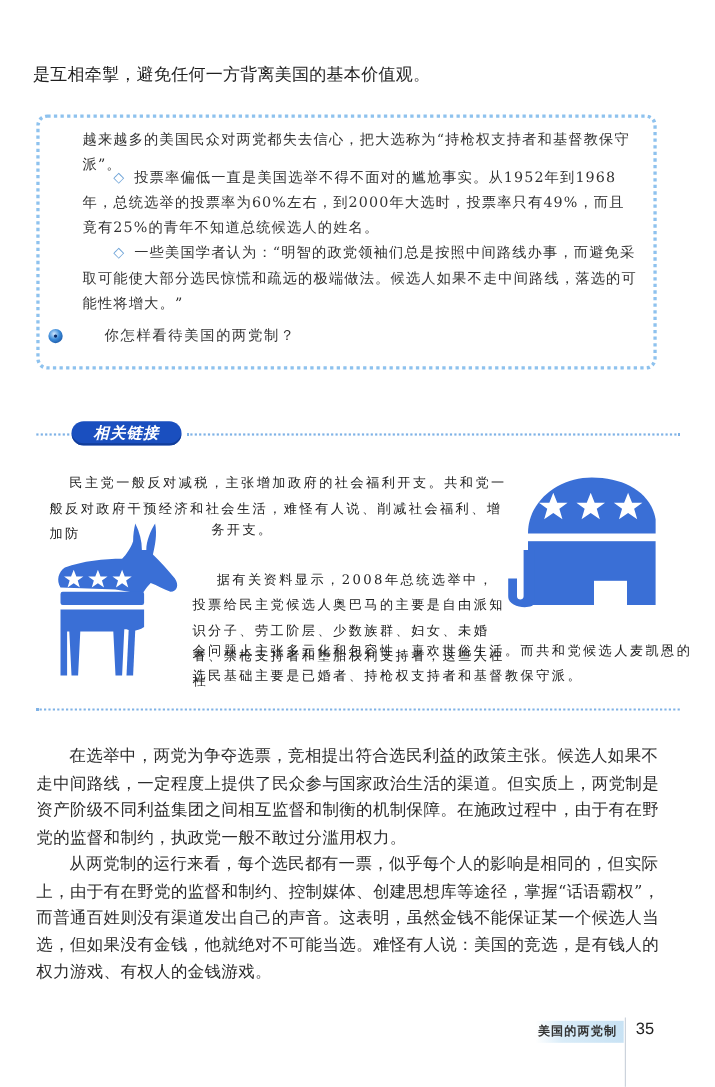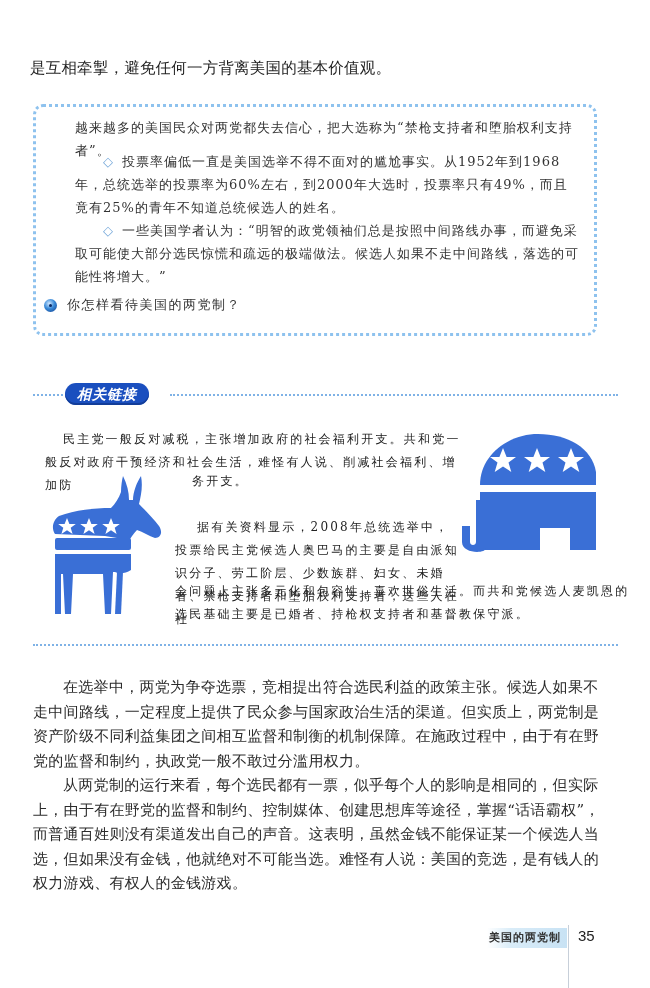--- a/index.html
+++ b/index.html
@@ -14,34 +14,34 @@
   
   .box {
     left:33px; top:104px; width:564px; height:232px;
     border:3px dotted #8ec2ee; border-radius:10px; box-sizing:border-box;
   }
   .box-text { font-size:13px; line-height:23px; color:#333; letter-spacing:1px; }
   .bt1 { left:75px; top:116px; width:520px; }
   .bt2 { left:75px; top:150px; width:505px; text-indent:28px; }
   .bt3 { left:75px; top:219px; width:505px; text-indent:28px; }
   .diamond { color:#6fa4d8; margin-right:8px; }
-  .question { left:44px; top:296px; font-size:13px; color:#333; letter-spacing:1.5px; display:flex; align-items:center; }
+  .question { left:44px; top:296px; font-size:13px; color:#333; letter-spacing:1.5px; display:flex; align-items:center;gap:28px; }
   .q-icon {
     width:13px; height:13px; border-radius:50%; margin-right:10px;
     background: radial-gradient(circle at 40% 35%, #cfe7ff 0%, #3a8ad8 45%, #0b3a8a 100%);
     position:relative;
   }
   .q-icon::after { content:""; position:absolute; left:5px; top:5px; width:3px; height:3px; border-radius:50%; background:#0a2a66; }
 
   
   .dots-line { border-top:2px dotted #7fb2e6; height:0; }
   .dl-left { left:33px; top:394px; width:30px; }
   .dl-right { left:170px; top:394px; width:448px; }
   .related-pill {
-    left:65px; top:383px; width:84px; height:22px; border-radius:11px;
+    left:65px; top:383px; width:100px; height:22px; border-radius:11px;
     background:#1a4fbf; color:#fff; font-family:"DejaVu Sans","Liberation Sans",sans-serif;
     font-size:14px; font-weight:bold; font-style:italic; text-align:center; line-height:22px; letter-spacing:1px;
     box-shadow: inset 0 -2px 0 #123d99;
   }
   .rel-text { font-size:12px; line-height:23px; color:#222; letter-spacing:2.2px; }
   .rt1 { left:45px; top:428px; width:420px; text-indent:18px; }
   .rt2 { left:192px; top:470px; }
   .rt3 { left:175px; top:516px; width:285px; text-indent:22px; }
   .rt4 { left:175px; top:580px; width:460px; }
 
@@ -59,21 +59,21 @@
   }
   .footer-rule { left:568px; top:925px; width:1px; height:63px; background:#c7cfd9; }
   .page-num { left:578px; top:927px; font-size:15px; font-family:"Liberation Sans","DejaVu Sans",sans-serif; color:#222; }
 </style>
 </head>
 <body>
 
 <div class="abs para top-line">是互相牵掣，避免任何一方背离美国的基本价值观。</div>
 
 <div class="abs box"></div>
-<div class="abs box-text bt1">越来越多的美国民众对两党都失去信心，把大选称为“禁枪支持者和堕胎权利支持者”。</div>
+<div class="abs box-text bt1">越来越多的美国民众对两党都失去信心，把大选称为“持枪权支持者和基督教保守派”。</div>
 <div class="abs box-text bt2">
   <span class="diamond">◇</span><span>投票率偏低一直是美国选举不得不面对的尴尬事实。从1952年到1968年，总统选举的投票率为60%左右，到2000年大选时，投票率只有49%，而且竟有25%的青年不知道总统候选人的姓名。</span>
 </div>
 <div class="abs box-text bt3">
   <span class="diamond">◇</span><span>一些美国学者认为：“明智的政党领袖们总是按照中间路线办事，而避免采取可能使大部分选民惊慌和疏远的极端做法。候选人如果不走中间路线，落选的可能性将增大。”</span>
 </div>
 <div class="abs question">
   <span class="q-icon"></span>
   <span>你怎样看待美国的两党制？</span>
 </div>

